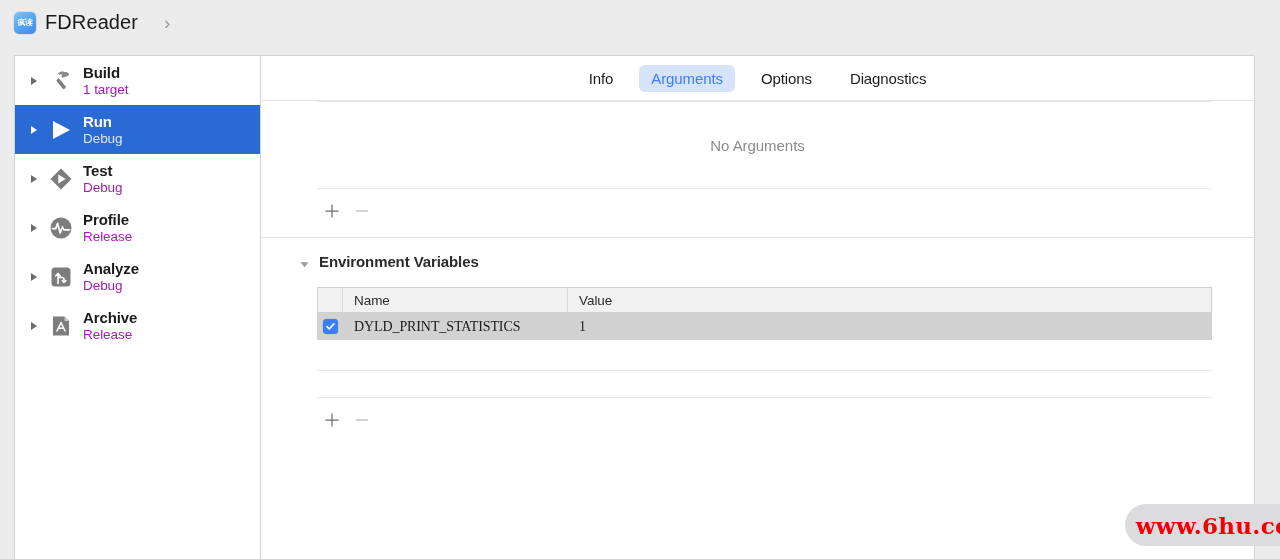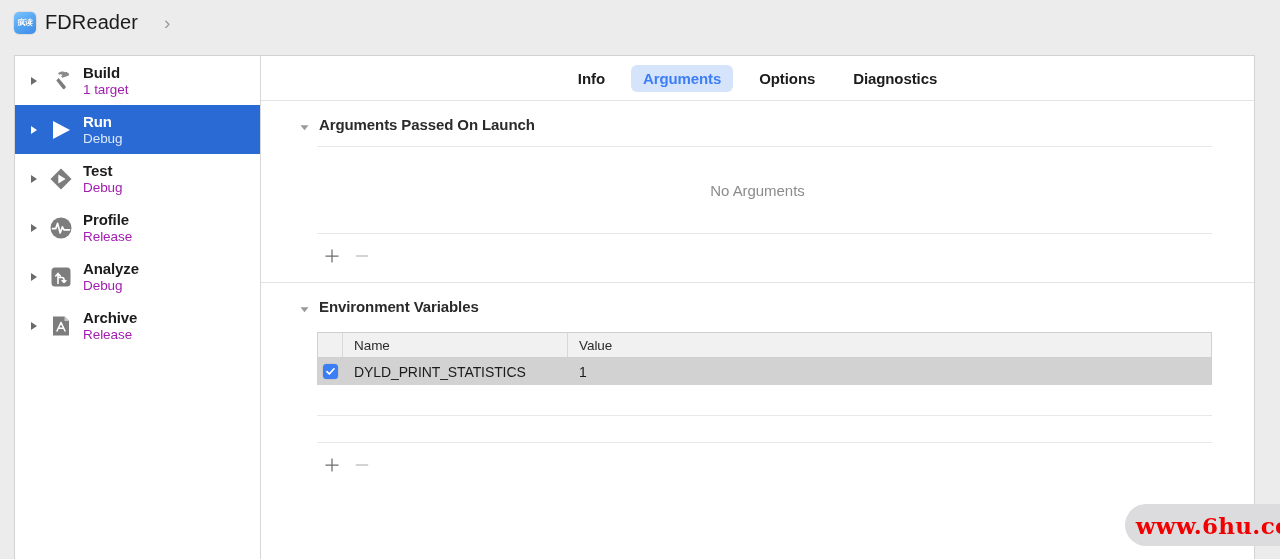--- a/index.html
+++ b/index.html
@@ -119,21 +119,20 @@
     gap: 14px;
     border-bottom: 1px solid #e3e3e3;
   }
   .tab {
     font-size: 15px;
     color: #1c1c1c;
     padding: 5px 12px;
     border-radius: 6px;
     cursor: default;
     letter-spacing: -.1px;
-    font-weight: bold;
   }
   .tab.active { background: #d6e4fb; color: #3b7ef5; }
 
   .pane { flex: 1; overflow: hidden; position: relative; }
 
   .section-head {
     display: flex; align-items: center;
     gap: 9px;
     padding: 15px 0 13px 38px;
   }
@@ -181,21 +180,21 @@
   }
   .th-check { width: 25px; flex: none; border-right: 1px solid #d8d8d8; padding: 0; }
   .th-name { width: 225px; flex: none; border-right: 1px solid #d8d8d8; }
   .th-value { flex: 1; }
 
   .trow {
     display: flex; height: 27px;
     background: #d2d2d2;
     align-items: center;
   }
-  .td { font-size: 14px; color: #1b1b1b; display: flex; align-items: center; letter-spacing: -.1px; }
+  .td { font-size: 14px; color: #1b1b1b; display: flex; align-items: center; letter-spacing: -.1px; font-family: Liberation Serif, serif; }
   .td-check { width: 25px; flex: none; justify-content: center; }
   .td-name { width: 225px; flex: none; padding-left: 11px; }
   .td-value { flex: 1; padding-left: 11px; }
 
   .checkbox {
     width: 15px; height: 15px;
     border-radius: 3.5px;
     background: #3b7ef5;
     display: flex; align-items: center; justify-content: center;
     box-shadow: 0 0 0 .5px rgba(0,0,0,.10);
@@ -353,28 +352,20 @@
 
     <div class="tabbar">
       <div class="tab">Info</div>
       <div class="tab active">Arguments</div>
       <div class="tab">Options</div>
       <div class="tab">Diagnostics</div>
     </div>
 
     <div class="pane">
 
-      <div class="section-head">
-        <span class="tri-down">
-          <svg width="11" height="11" viewBox="0 0 11 11">
-              <path d="M1.5 3.2 L9.5 3.2 L5.5 8.2 Z" fill="#9a9a9a"></path>
-            </svg>
-        </span>
-        <span class="section-title">Arguments Passed On Launch</span>
-      </div>
 
       <div class="rule"></div>
 
       <div class="empty-area">
         <span class="empty-text">No Arguments</span>
       </div>
 
       <div class="rule"></div>
 
       <div class="pm-row">

